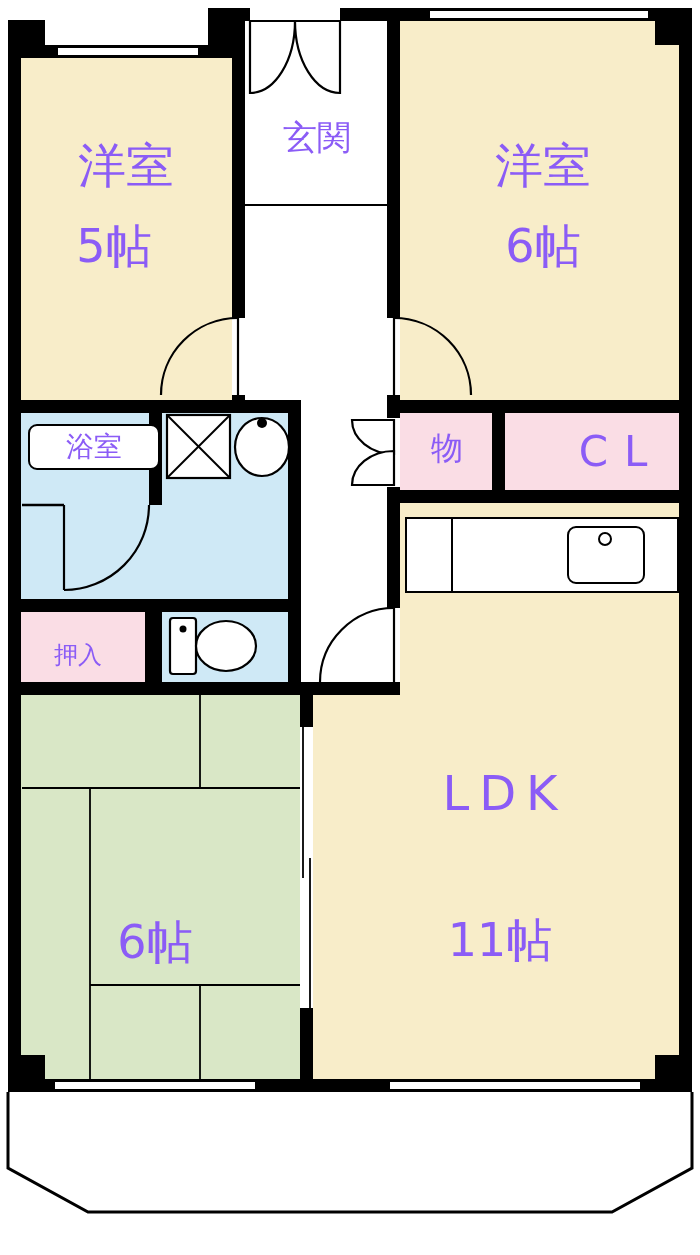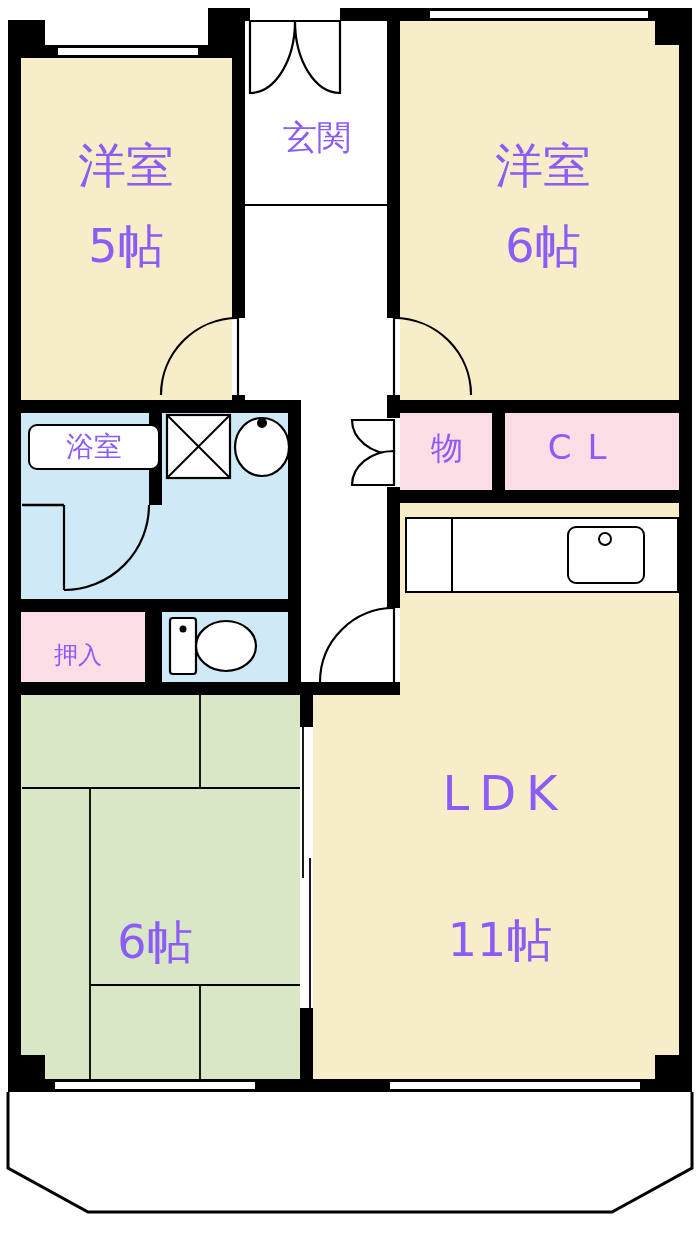--- a/index.html
+++ b/index.html
@@ -115,27 +115,27 @@
     <line x1="90" y1="985" x2="300" y2="985" stroke="#000" stroke-width="1.8"></line>
     <line x1="200" y1="985" x2="200" y2="1079" stroke="#000" stroke-width="1.8"></line>
 
     <line x1="303" y1="727" x2="303" y2="878" stroke="#000" stroke-width="1.8"></line>
     <line x1="310" y1="858" x2="310" y2="1008" stroke="#000" stroke-width="1.8"></line>
 
     <path d="M8,1092 L8,1168 L88,1212 L612,1212 L692,1168 L692,1092" fill="#fff" stroke="#000" stroke-width="3"></path>
   </svg>
 
   <div class="lbl" style="left:40px;top:140px;width:172px;font-size:48px;">洋室</div>
-  <div class="lbl" style="left:40px;top:222px;width:172px;font-size:46px;">5帖</div>
+  <div class="lbl" style="left:28px;top:222px;width:172px;font-size:46px;">5帖</div>
   <div class="lbl" style="left:253px;top:120px;width:128px;font-size:34px;">玄関</div>
   <div class="lbl" style="left:455px;top:140px;width:176px;font-size:48px;">洋室</div>
   <div class="lbl" style="left:455px;top:222px;width:176px;font-size:46px;">6帖</div>
   <div class="badge" style="left:28px;top:424px;width:132px;height:46px;">
     <span class="lbl" style="position:static;font-size:28px;">浴室</span>
   </div>
   <div class="lbl" style="left:415px;top:432px;width:64px;font-size:32px;">物</div>
-  <div class="lbl" style="left:495px;top:430px;width:164px;font-size:34px;letter-spacing:16px;text-indent:16px;">CL</div>
+  <div class="lbl" style="left:531px;top:430px;width:164px;font-size:42px;letter-spacing:16px;text-indent:16px;">CL</div>
   <div class="lbl" style="left:22px;top:643px;width:112px;font-size:24px;">押入</div>
   <div class="lbl" style="left:67px;top:918px;width:176px;font-size:46px;">6帖</div>
   <div class="lbl" style="left:377px;top:768px;width:246px;font-size:48px;letter-spacing:10px;text-indent:10px;">LDK</div>
   <div class="lbl" style="left:377px;top:916px;width:246px;font-size:46px;">11帖</div>
 
 </div>
 
 </body></html>

